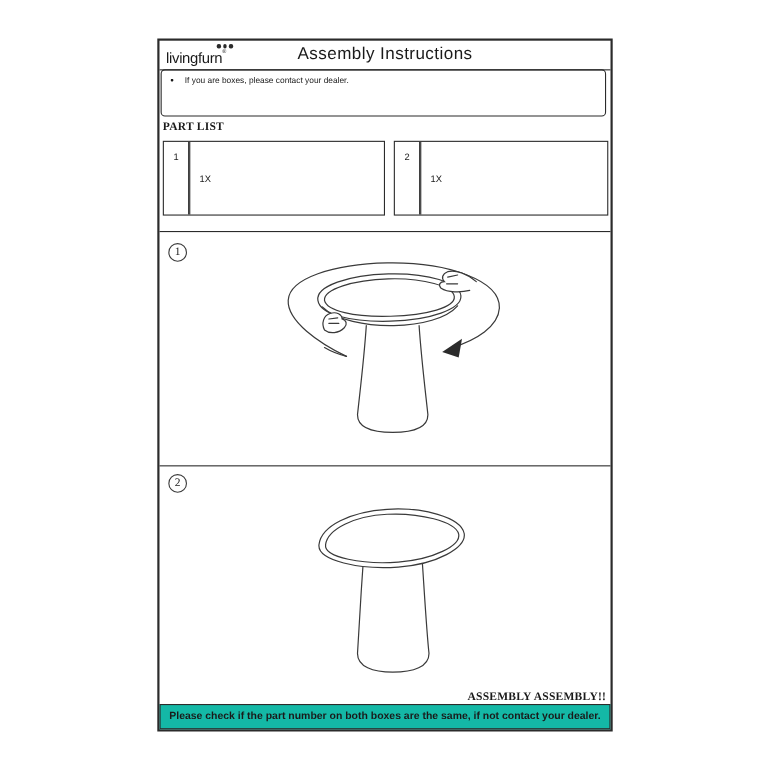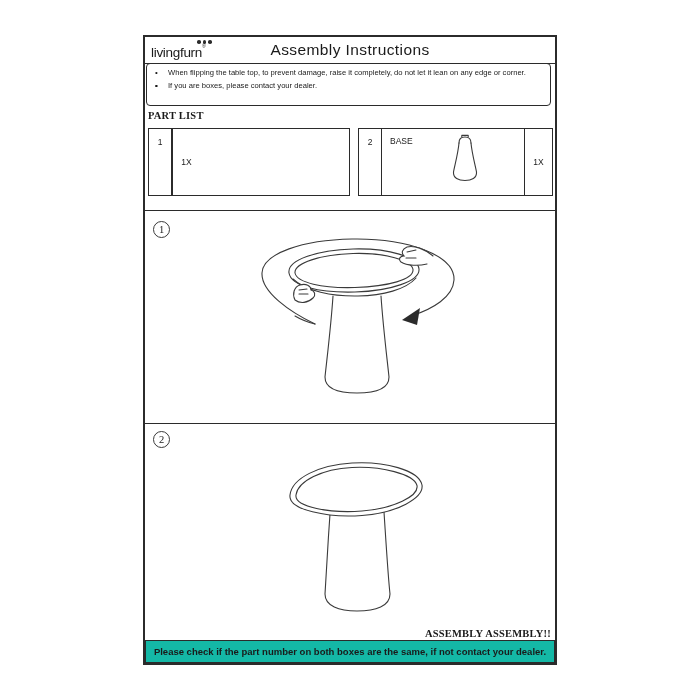--- a/index.html
+++ b/index.html
@@ -58,45 +58,35 @@
           <i></i>
           <i></i>
         </span>
       <span class="logo-text">livingfurn</span><span class="logo-mark">®</span>
     </div>
     <div class="title">Assembly Instructions</div>
   </div>
 
   <div class="warnings">
     <ul>
-      <li><span class="bullet">•</span><span>When flipping the table top, to prevent damage, raise it completely, do not let it lean on any edge or corner.</span></li>
+      <li><span class="bullet">•</span></li>
       <li><span class="bullet">•</span></li>
       <li><span class="bullet">•</span><span>If you are boxes, please contact your dealer.</span></li>
     </ul>
   </div>
 
   <div class="partlist-heading">PART LIST</div>
 
   <div class="part-table t1">
     <div class="cell num">1</div>
     <div class="cell qty">1X</div>
   </div>
 
   <div class="part-table t2">
     <div class="cell num">2</div>
-    <div class="cell body">
-      <span>BASE</span>
-      <svg class="part-icon-base" width="34" height="50" viewBox="0 0 34 50">
-        <g fill="none" stroke="#3a3a3a" stroke-width="1.1" stroke-linecap="round">
-          <path d="M11,10 C10,21 6.5,33 5.5,39 C5,45 10.5,47.5 17,47.5 C23.5,47.5 29,45 28.5,39 C27.5,33 24,21 23,10"></path>
-          <path d="M11,10 C11,6 12.8,4 17,4 C21.2,4 23,6 23,10"></path>
-          <path d="M13.8,4 L13.8,2.6 M20.2,4 L20.2,2.6 M13.8,2.4 L20.2,2.4"></path>
-        </g>
-      </svg>
-    </div>
     <div class="cell qty">1X</div>
   </div>
 
   <div class="step step1">
     <span class="stepnum">
         <span>1</span>
       </span>
     <svg class="illus1" width="212" height="166" viewBox="0 0 212 166">
       <g stroke="#3a3a3a" stroke-width="1.1" stroke-linecap="round" fill="none">
 

